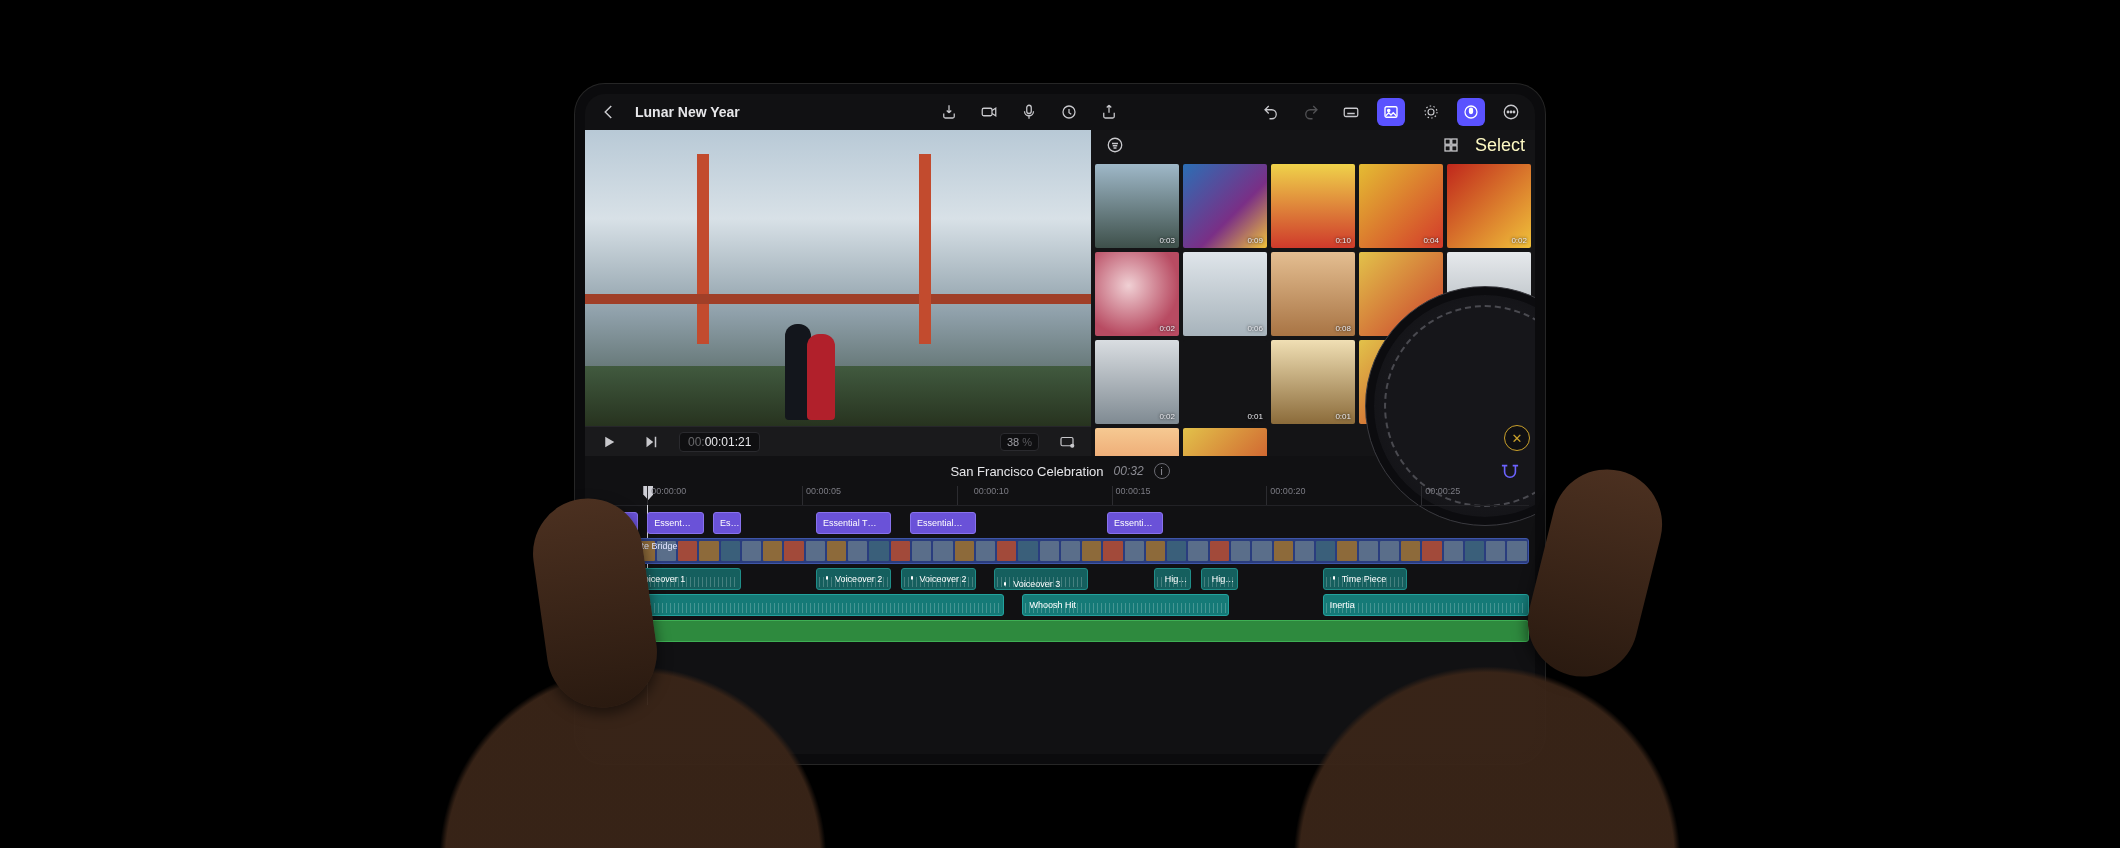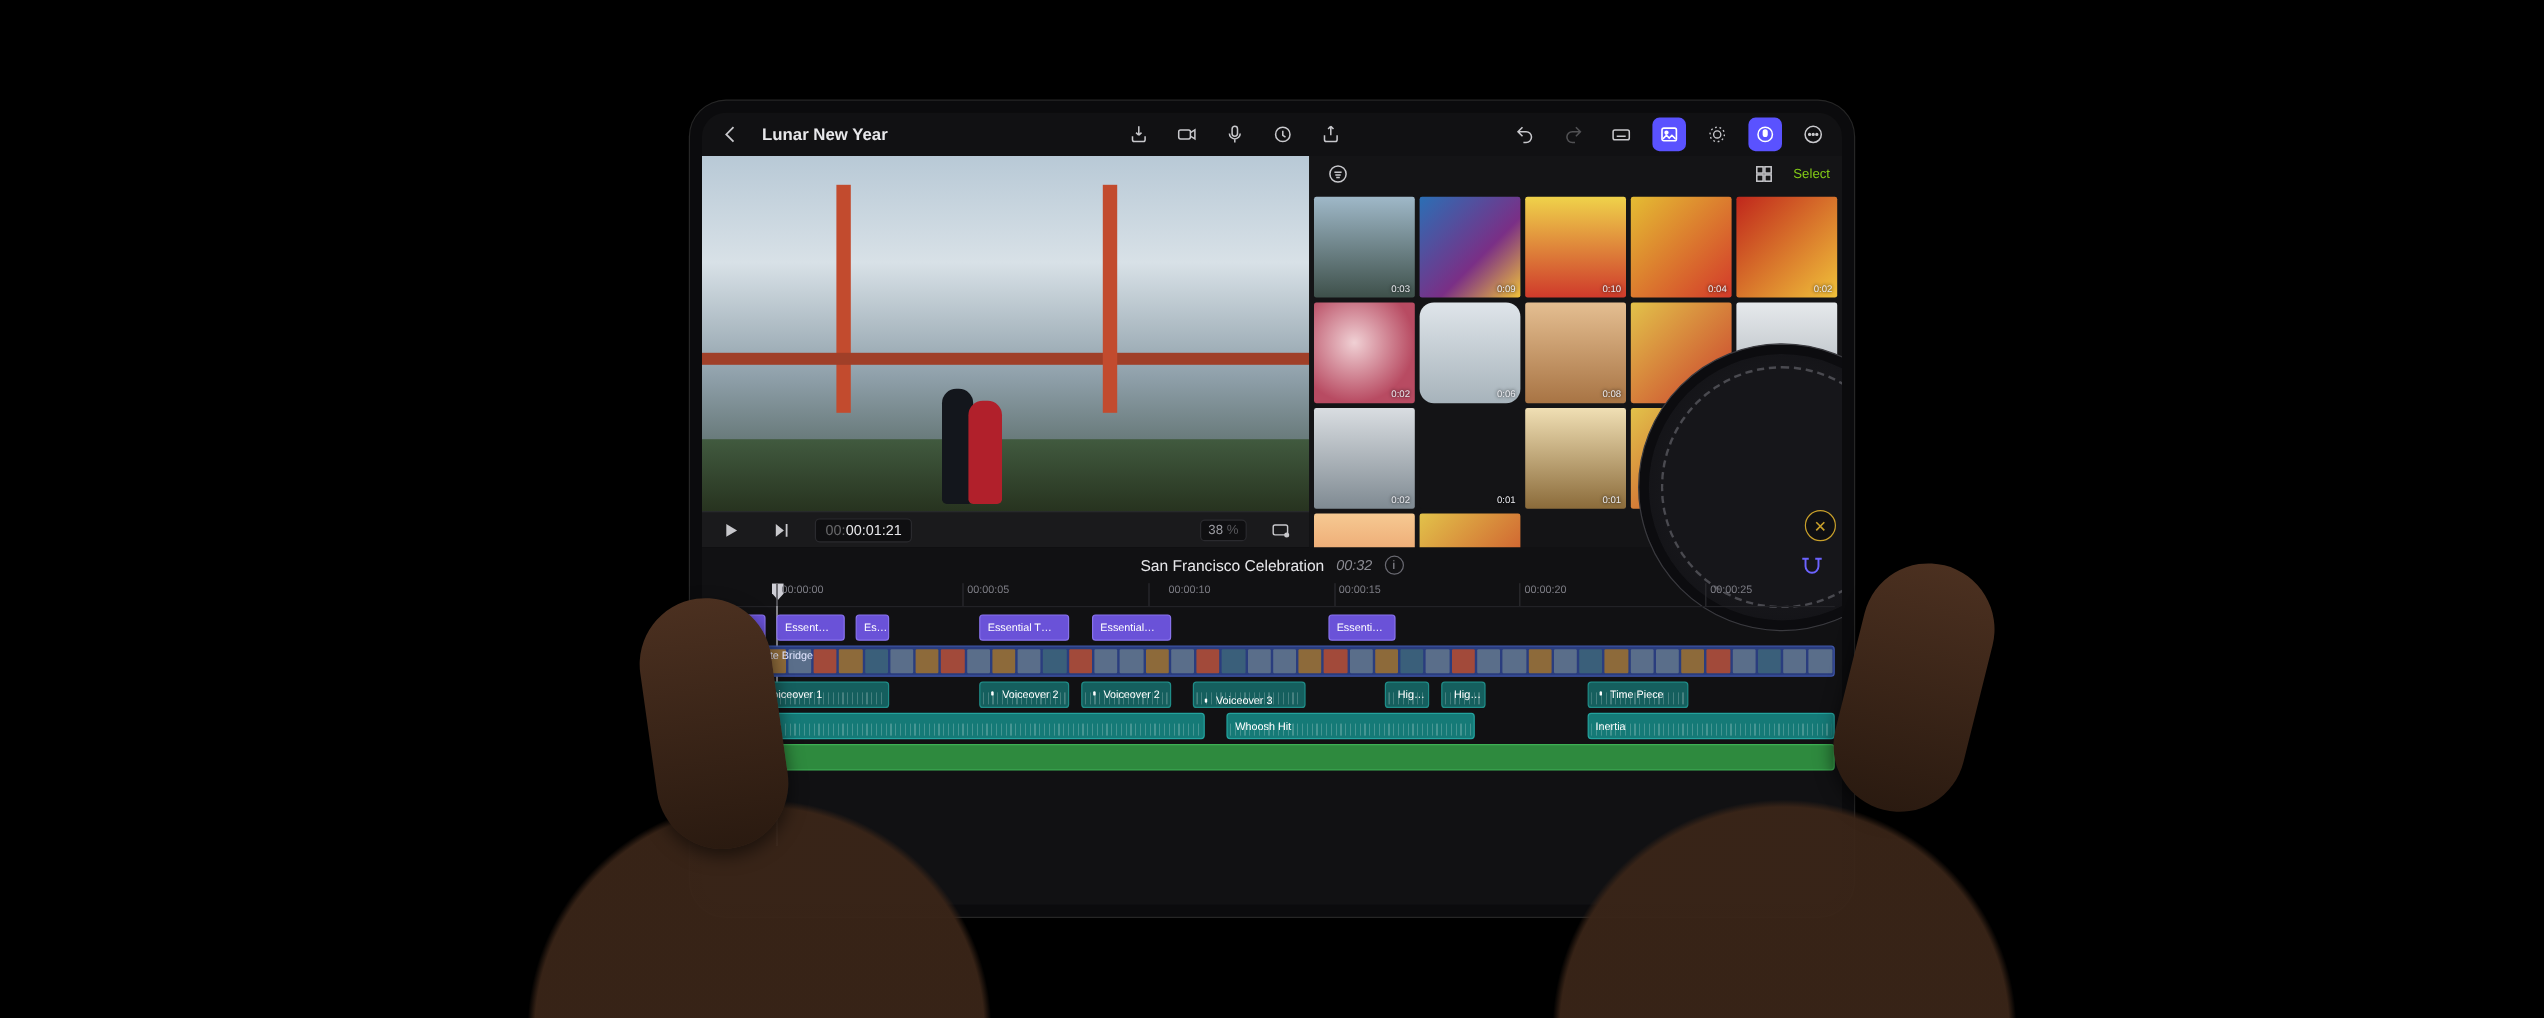--- a/index.html
+++ b/index.html
@@ -63,21 +63,21 @@
 .thumb { position: relative; border-radius: 2px; overflow: hidden; background: #2a2a2e; }
 .thumb .dur { position: absolute; right: 4px; bottom: 3px; font-size: 8px; color: #e9e9ee; text-shadow: 0 0 3px #000; }
 
 
 .c0 { background: linear-gradient(180deg, #9fb8c8, #3e504a); }
 .c1 { background: linear-gradient(135deg, #2b6fb5, #7a2f86 60%, #f0c23a); text-align: center; }
 .c2 { background: linear-gradient(180deg, #efd24a, #cf3a2b); }
 .c3 { background: linear-gradient(135deg, #e4bc33, #d33a2a); }
 .c4 { background: linear-gradient(135deg, #c0271c, #f0c13a); }
 .c5 { background: radial-gradient(circle at 40% 40%, #f0d0d4, #b84b62 70%); }
-.c6 { background: linear-gradient(180deg, #dfe5ea, #a7b3bb); border-radius: 12px; }
+.c6 { background: linear-gradient(180deg, #dfe5ea, #a7b3bb); }
 .c7 { background: linear-gradient(180deg, #e4be91, #a87444); }
 .c8 { background: linear-gradient(135deg, #e2c24a, #ca3d2c); }
 .c9 { background: linear-gradient(180deg, #e6e9ec, #a8b0b6); }
 .c10 { background: linear-gradient(180deg, #d9dde1, #7f8a92); }
 .c11 { background: #141416; }
 .c12 { background: linear-gradient(180deg, #f0dfb4, #8b6b3a); }
 .c13 { background: linear-gradient(135deg, #e2c24a, #c93c26); }
 .c14 { background: #1a1a1d; }
 .c15 { background: linear-gradient(180deg, #f6c992, #e07a46); }
 .c16 { background: linear-gradient(135deg, #e2c24a, #c93c26); }
@@ -270,21 +270,21 @@
           </span>
         <span class="grow" style="flex:1"></span>
         <span class="iconbtn">
             <svg viewBox="0 0 24 24" fill="none" stroke="currentColor" stroke-width="1.7">
               <rect x="4" y="4" width="7" height="7"></rect>
               <rect x="13" y="4" width="7" height="7"></rect>
               <rect x="4" y="13" width="7" height="7"></rect>
               <rect x="13" y="13" width="7" height="7"></rect>
             </svg>
           </span>
-        <span style="font-size:11px;color:#84cc16">Select</span>
+        <span style="font-size:18px;color:#fef9c3">Select</span>
       </div>
       <div class="grid" id="clip-grid">
           <div class="thumb c0">
             <span class="dur">0:03</span>
           </div>
           <div class="thumb c1">
             <span class="dur">0:09</span>
           </div>
           <div class="thumb c2">
             <span class="dur">0:10</span>

